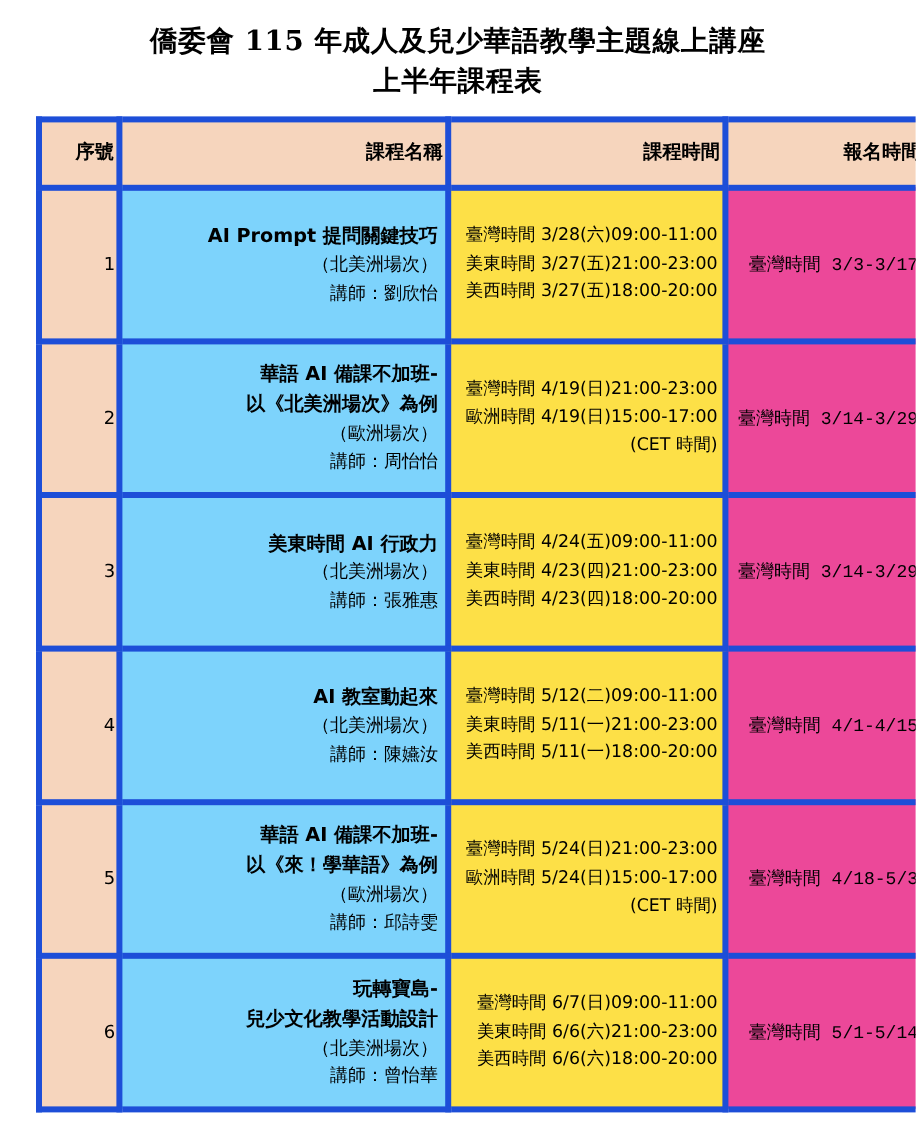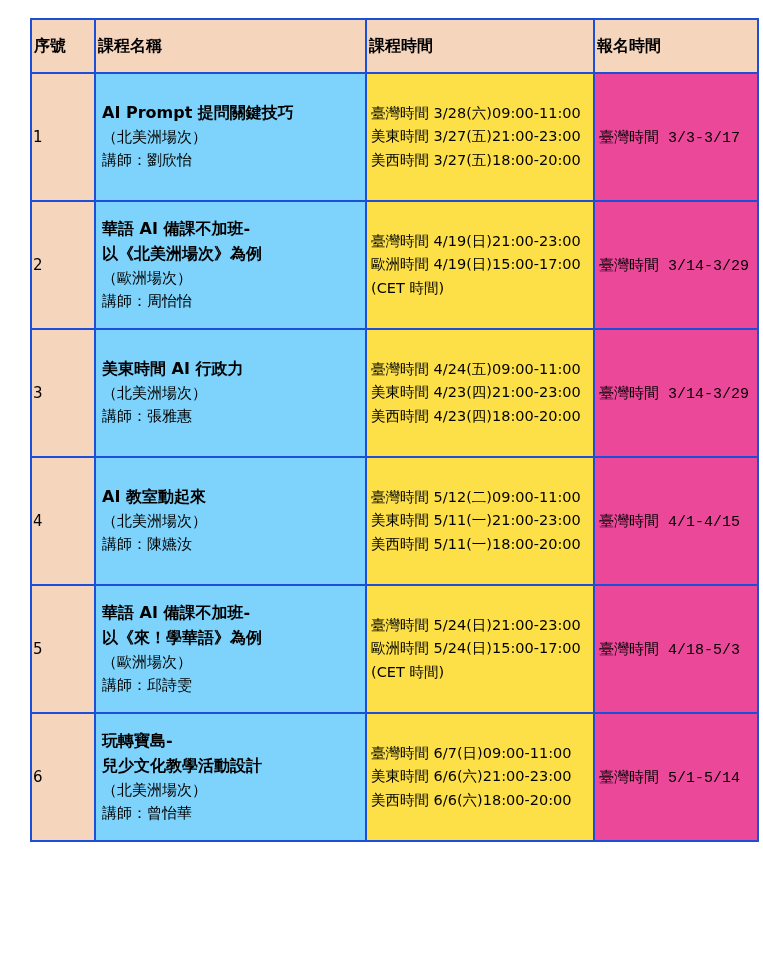--- a/index.html
+++ b/index.html
@@ -32,23 +32,23 @@
     font-family: "DejaVu Serif", "Liberation Serif", serif;
   }
   table.schedule {
     width: 703px;
     border-collapse: collapse;
     table-layout: fixed;
     border: 1px solid #8a8a8a;
   }
   table.schedule th,
   table.schedule td {
-    border: 2px solid #1d4ed8;
+    border: 5px solid #1d4ed8;
     vertical-align: middle;
-    text-align: left;
+    text-align: right;
   }
   thead th {
     background: #f6d5bd;
     font-size: 16px;
     font-weight: bold;
     height: 44px;
     padding: 4px 2px;
   }
   th.col-no { width: 58px; }
   th.col-name { width: 265px; }
@@ -89,20 +89,24 @@
     padding: 6px 4px;
     font-family: Liberation Mono, monospace;
   }
   .row-tall { height: 128px; }
 </style>
 </head>
 <body>
 
 <div class="page">
 
+  <div class="title-block">
+    <div class="title-line">僑委會 115 年成人及兒少華語教學主題線上講座</div>
+    <div class="title-line">上半年課程表</div>
+  </div>
 
   <table class="schedule">
     <thead>
       <tr>
         <th class="col-no">序號</th>
         <th class="col-name">課程名稱</th>
         <th class="col-time">課程時間</th>
         <th class="col-reg">報名時間</th>
       </tr>
     </thead>

